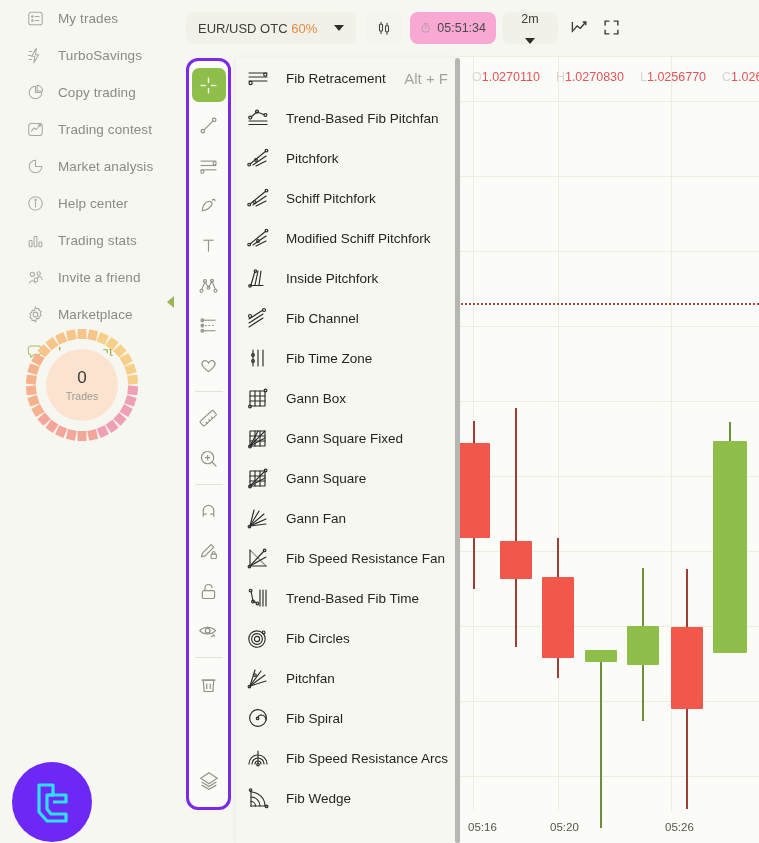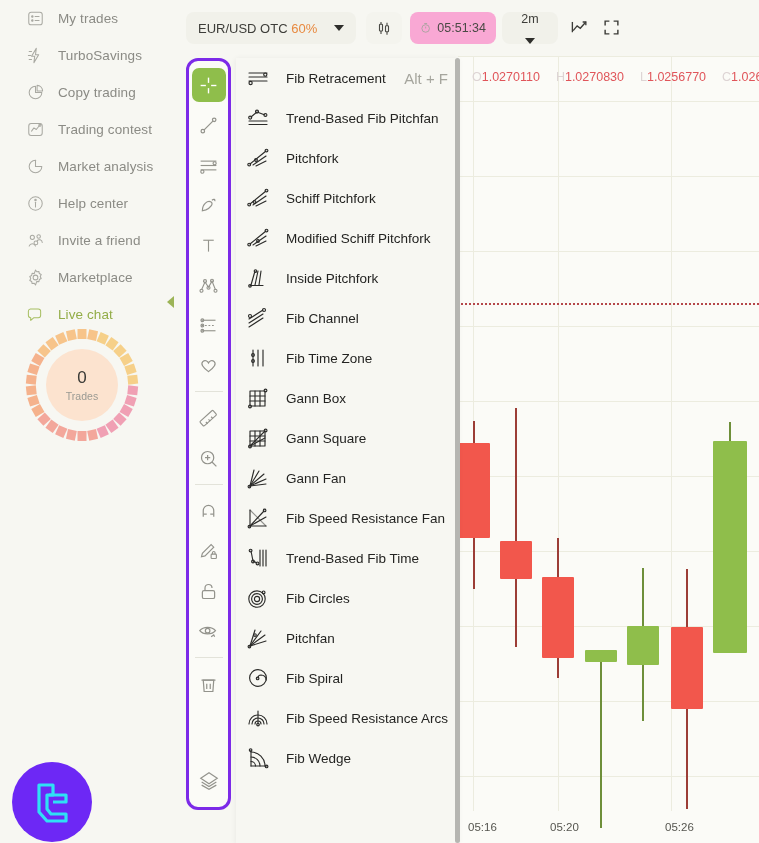--- a/index.html
+++ b/index.html
@@ -160,20 +160,28 @@
           </svg>
           <span class="nav-label">Market analysis</span>
         </div>
         <div class="nav-item">
           <svg width="19" height="19" viewBox="0 0 24 24" fill="none" stroke="currentColor" stroke-width="1.3" stroke-linecap="round" stroke-linejoin="round" class="nav-ico">
             <circle cx="12" cy="12" r="8.5"></circle>
             <line x1="12" y1="10.5" x2="12" y2="16.5"></line>
             <circle cx="12" cy="7.6" r=".9" fill="currentColor"></circle>
           </svg>
           <span class="nav-label">Help center</span>
+        </div>
+        <div class="nav-item">
+          <svg width="19" height="19" viewBox="0 0 24 24" fill="none" stroke="currentColor" stroke-width="1.3" stroke-linecap="round" stroke-linejoin="round" class="nav-ico">
+            <rect x="4" y="12" width="3.6" height="8" rx="1"></rect>
+            <rect x="10.2" y="7" width="3.6" height="13" rx="1"></rect>
+            <rect x="16.4" y="14" width="3.6" height="6" rx="1"></rect>
+          </svg>
+          <span class="nav-label">Trading stats</span>
         </div>
         <div class="nav-item">
           <svg width="19" height="19" viewBox="0 0 24 24" fill="none" stroke="currentColor" stroke-width="1.3" stroke-linecap="round" stroke-linejoin="round" class="nav-ico">
             <circle cx="8" cy="8" r="2.6"></circle>
             <circle cx="16" cy="7" r="2.2"></circle>
             <circle cx="12.5" cy="15" r="2.4"></circle>
             <path d="M4 19 a4.2 4.2 0 0 1 8 0"></path>
             <path d="M14 12.5 a3.6 3.6 0 0 1 6.5 2"></path>
           </svg>
           <span class="nav-label">Invite a friend</span>
@@ -543,20 +551,34 @@
       </div>
       <div class="mi">
         <svg width="24" height="24" viewBox="0 0 24 24" fill="none" stroke="currentColor" stroke-width="1.15" stroke-linecap="round" stroke-linejoin="round" class="mi-ico">
           <rect x="4" y="5" width="15" height="15"></rect>
           <line x1="9" y1="5" x2="9" y2="20"></line>
           <line x1="14" y1="5" x2="14" y2="20"></line>
           <line x1="4" y1="10" x2="19" y2="10"></line>
           <line x1="4" y1="15" x2="19" y2="15"></line>
           <line x1="4" y1="20" x2="19" y2="5"></line>
           <line x1="4" y1="20" x2="19" y2="12"></line>
+          <line x1="4" y1="20" x2="12" y2="5"></line>
+          <circle cx="4" cy="20.5" r="1.4"></circle>
+        </svg>
+        <span class="mi-label">Gann Square Fixed</span>
+      </div>
+      <div class="mi">
+        <svg width="24" height="24" viewBox="0 0 24 24" fill="none" stroke="currentColor" stroke-width="1.15" stroke-linecap="round" stroke-linejoin="round" class="mi-ico">
+          <rect x="4" y="5" width="15" height="15"></rect>
+          <line x1="9" y1="5" x2="9" y2="20"></line>
+          <line x1="14" y1="5" x2="14" y2="20"></line>
+          <line x1="4" y1="10" x2="19" y2="10"></line>
+          <line x1="4" y1="15" x2="19" y2="15"></line>
+          <line x1="4" y1="20" x2="19" y2="5"></line>
+          <line x1="4" y1="20" x2="19" y2="12"></line>
           <circle cx="19.6" cy="4.5" r="1.4"></circle>
           <circle cx="4" cy="20.5" r="1.4"></circle>
         </svg>
         <span class="mi-label">Gann Square</span>
       </div>
       <div class="mi">
         <svg width="24" height="24" viewBox="0 0 24 24" fill="none" stroke="currentColor" stroke-width="1.15" stroke-linecap="round" stroke-linejoin="round" class="mi-ico">
           <line x1="4" y1="20" x2="8" y2="4"></line>
           <line x1="4" y1="20" x2="13" y2="5"></line>
           <line x1="4" y1="20" x2="18" y2="8"></line>

